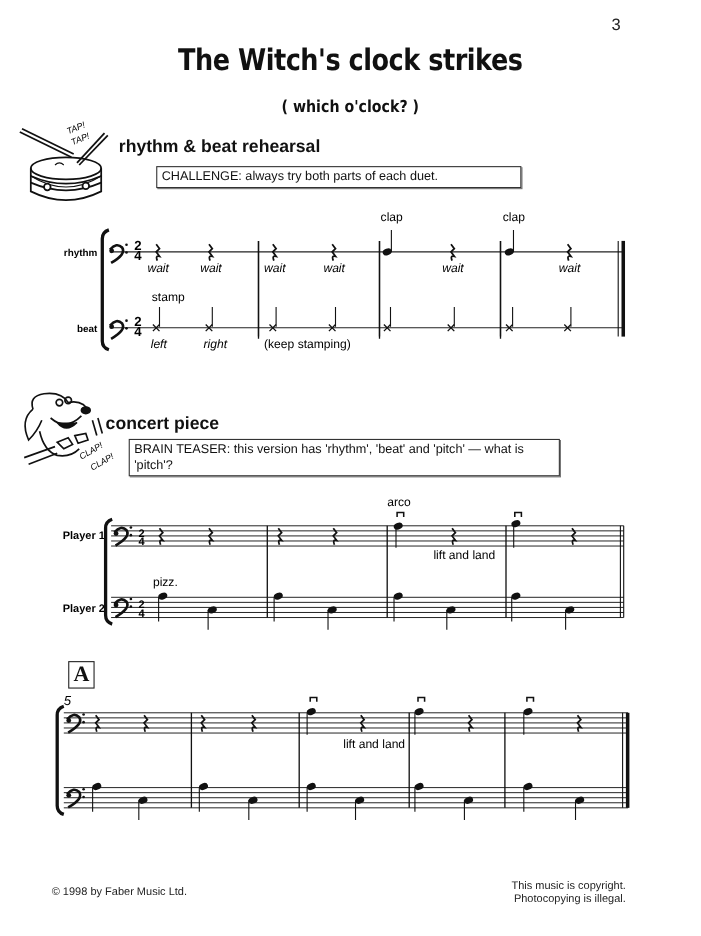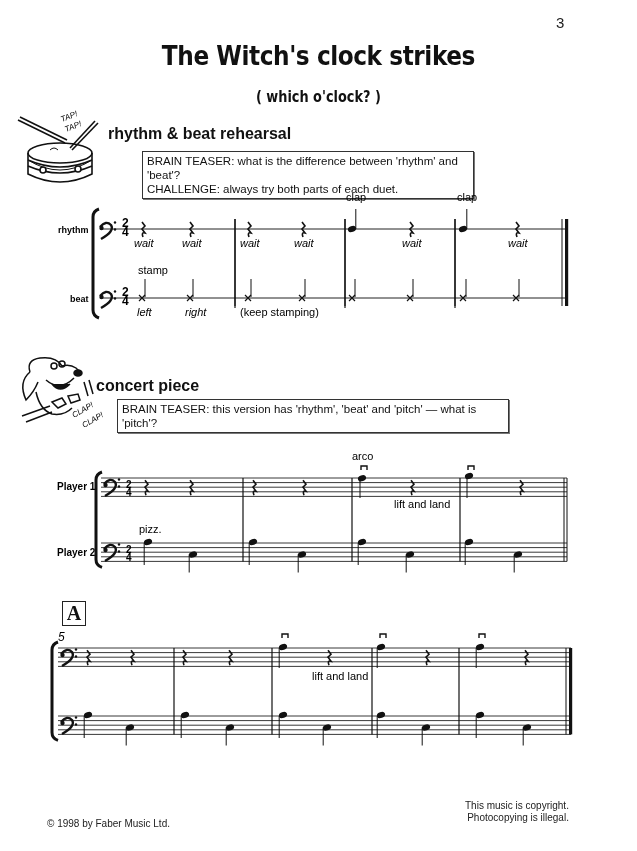--- a/index.html
+++ b/index.html
@@ -3,21 +3,21 @@
 <meta charset="utf-8">
 <style>
   html, body { margin: 0; padding: 0; background: #ffffff; }
   body { width: 637px; height: 851px; position: relative; overflow: hidden; color: #111; font-family: "Liberation Sans", sans-serif; }
   .abs { position: absolute; }
   .page-number { left: 556px; top: 14px; font-size: 15px; color: #222; }
   .title { left: 0; width: 637px; top: 40px; text-align: center; font-family: "DejaVu Sans", sans-serif; font-weight: bold; font-size: 27px; letter-spacing: -0.5px; transform: scaleX(0.86); transform-origin: 318px 0; }
   .subtitle { left: 0; width: 637px; top: 88px; text-align: center; font-family: "DejaVu Sans", sans-serif; font-weight: bold; font-size: 15px; transform: scaleX(0.86); transform-origin: 318px 0; }
   .section-heading { font-weight: bold; font-size: 16px; }
   .info-box { border: 1px solid #333; font-size: 11.5px; line-height: 14px; padding: 2px 4px 2px 4px; box-shadow: 1px 1px 0 #777; background: #fff; }
-  .footer-left { left: 47px; top: 806px; font-size: 10px; color: #222; margin-top: 12px; }
+  .footer-left { left: 47px; top: 806px; font-size: 10px; color: #222; }
   .footer-right { left: 465px; top: 800px; font-size: 10px; color: #222; text-align: right; line-height: 12px; }
   svg text { font-family: "Liberation Sans", sans-serif; }
   .rehearsal-mark { left: 62px; top: 601px; width: 22px; height: 23px; border: 1.5px solid #222; font-family: "Liberation Serif", serif; font-weight: bold; font-size: 20px; text-align: center; line-height: 23px; }
 </style>
 </head>
 <body>
 
 <div class="abs page-number">3</div>
 
 <div class="abs title">The Witch's clock strikes</div>
@@ -38,21 +38,20 @@
     <ellipse cx="68" cy="61" rx="3" ry="3" fill="#fff"></ellipse>
     <path d="M40 42 q4 -4 8 0" stroke-width="1"></path>
   </g>
   <text x="52" y="14" font-size="8" font-style="italic" transform="rotate(-22 52 14)">TAP!</text>
   <text x="56" y="24" font-size="8" font-style="italic" transform="rotate(-22 56 24)">TAP!</text>
 </svg>
 
 <div class="abs section-heading" style="left:108px;top:125px">rhythm &amp; beat rehearsal</div>
 
 <div class="abs info-box" style="left:142px;top:151px;width:322px">
-  <div>BRAIN TEASER: what is the difference between 'rhythm' and 'beat'?</div>
   <div>CHALLENGE: always try both parts of each duet.</div>
 </div>
 
 <svg id="score1" class="abs" style="left:0;top:185px" width="637" height="150">
     <text x="58" y="48" font-size="9" font-weight="bold" font-family="DejaVu Sans, sans-serif">rhythm</text>
     <text x="70" y="117" font-size="9" font-weight="bold" font-family="DejaVu Sans, sans-serif">beat</text>
     <path d="M99 24 Q93 26 93 32 L93 125 Q93 131 99 133" fill="none" stroke="#111" stroke-width="3"></path>
     <line x1="100" x2="567" y1="44" y2="44" stroke="#222" stroke-width="1"></line>
     <line x1="100" x2="567" y1="113" y2="113" stroke="#222" stroke-width="1"></line>
     <g>

